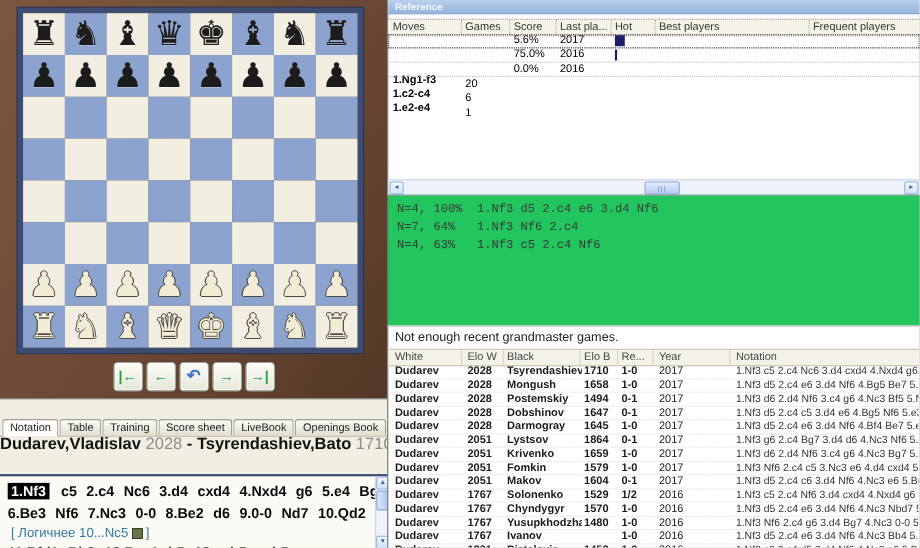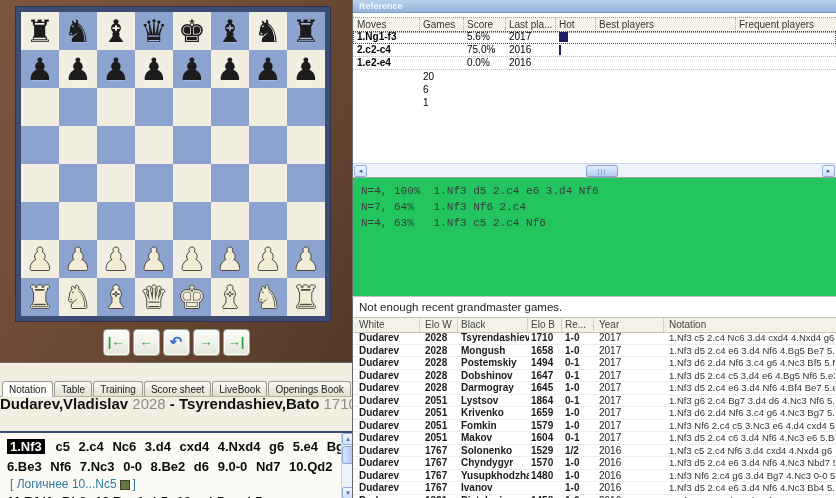--- a/index.html
+++ b/index.html
@@ -70,21 +70,21 @@
   #ref-header{position:absolute;left:0;top:17px;right:0;height:14px;background:#f5f3e8;
     border-top:1px dotted #999;border-bottom:1px dotted #999;font-size:10px;color:#333;}
   .hcell{position:absolute;top:0;line-height:13px;white-space:nowrap;overflow:hidden;}
   .rsep,.gsep{position:absolute;top:0;bottom:0;width:0;}
   .rsep{border-left:1px dotted #aaa;}
   .gsep{border-left:1px solid #d6d2c4;}
   #reference-rows{position:absolute;left:0;top:31px;right:0;}
   .refrow{position:relative;height:12px;border-bottom:1px dotted #bbb;font-size:10px;cursor:pointer;}
   .refrow.sel{outline:1px dotted #444;outline-offset:-1px;}
   .rcell{position:absolute;top:0;line-height:11px;white-space:nowrap;}
-  .rc1{left:4px;width:60px;font-weight:bold;}
+  .rc1{left:4px;width:60px;font-weight:bold;margin-top:36px;}
   .rc2{left:70px;width:40px;margin-top:40px;}
   .rc3{left:114px;width:42px;}
   .rc4{left:156px;width:46px;}
   .rc5{left:206px;width:36px;}
   .hot-block{display:inline-block;width:9px;height:10px;background:#1e1e66;margin-top:1px;}
   .hot-thin{display:inline-block;width:2px;height:10px;background:#1e1e66;margin-top:1px;}
   
   #ref-hscroll{position:absolute;left:0;right:0;top:163px;height:14px;background:#eef3fb;border-top:1px solid #c8d4ea;}
   .hbtn{position:absolute;top:1px;width:13px;height:12px;background:linear-gradient(#f4f8ff,#cfe0f8);
     border:1px solid #93aee0;border-radius:2px;box-sizing:border-box;color:#3a62a8;font-size:6px;
@@ -320,21 +320,21 @@
   </div>
   <div id="reference-rows">
       <div class="refrow sel">
         <span class="rcell rc1">1.Ng1-f3</span>
         <span class="rcell rc2">20</span>
         <span class="rcell rc3">5.6%</span>
         <span class="rcell rc4">2017</span>
         <span class="rcell rc5"><span class="hot-block"></span></span>
       </div>
       <div class="refrow">
-        <span class="rcell rc1">2.c2-c4</span>
+        <span class="rcell rc1">1.c2-c4</span>
         <span class="rcell rc2">6</span>
         <span class="rcell rc3">75.0%</span>
         <span class="rcell rc4">2016</span>
         <span class="rcell rc5"><span class="hot-thin"></span></span>
       </div>
       <div class="refrow">
         <span class="rcell rc1">1.e2-e4</span>
         <span class="rcell rc2">1</span>
         <span class="rcell rc3">0.0%</span>
         <span class="rcell rc4">2016</span>

